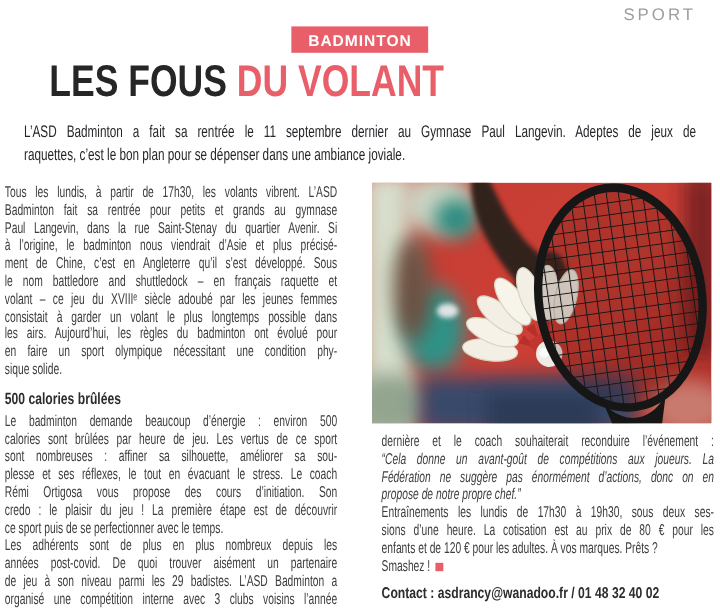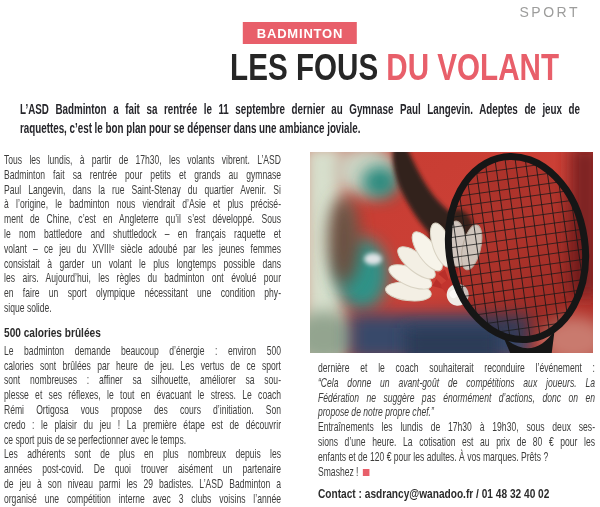--- a/index.html
+++ b/index.html
@@ -3,32 +3,32 @@
 <meta charset="utf-8">
 <style>
   html,body { margin:0; padding:0; background:#ffffff; }
   body { font-family:"Liberation Sans", sans-serif; }
   .page { position:relative; width:600px; height:507px; background:#ffffff; overflow:hidden; color:#3d3d3c; }
 
   
   .sport { position:absolute; top:4px; right:20px; color:#9d9d9c; font-size:14px; letter-spacing:2.5px; }
   .badge { position:absolute; top:22px; left:50%; transform:translateX(-50%); background:#e85f6a; color:#ffffff;
            font-weight:bold; font-size:13px; letter-spacing:0.8px; padding:4px 14px 3px; white-space:nowrap; }
-  .title { position:absolute; top:48px; left:0; width:100%; text-align:right; font-weight:bold; font-size:37px;
+  .title { position:absolute; top:48px; left:0; width:100%; text-align:left; font-weight:bold; font-size:37px;
            line-height:40px; white-space:nowrap; }
   .title .squeeze { display:inline-block; transform:scaleX(0.8); transform-origin:50% 50%; }
   .t1 { color:#262626; } .t2 { color:#e85f6a; }
 
   
   .tline { text-align:justify; text-align-last:justify; }
   .tline.last { text-align-last:left; }
   .cont .tline.last { text-align-last:justify; }
   .it { font-style:italic; }
 
-  .lead { position:absolute; top:100px; left:20px; width:560px; font-weight:bold; font-size:14px; color:#26262b; }
+  .lead { position:absolute; top:100px; left:20px; width:560px; font-weight:normal; font-size:14px; color:#26262b; }
   .lead .tline { width:800px; transform:scaleX(0.70); transform-origin:0 0; line-height:19px; }
 
   .colL { position:absolute; top:153px; left:4px; width:278px; font-size:13px; }
   .colR { position:absolute; top:361px; left:318px; width:278px; font-size:13px; }
   .colL .tline, .colR .tline { width:420px; transform:scaleX(0.6595); transform-origin:0 0; line-height:14.8px; }
 
   .subhead { font-weight:bold; font-size:13.5px; color:#2c2c2c; margin:9px 0 4px; white-space:nowrap;
              transform:scaleX(0.75); transform-origin:0 0; }
 
   .endsq { display:inline-block; width:10px; height:7px; background:#e85f6a; margin-left:7px; }

